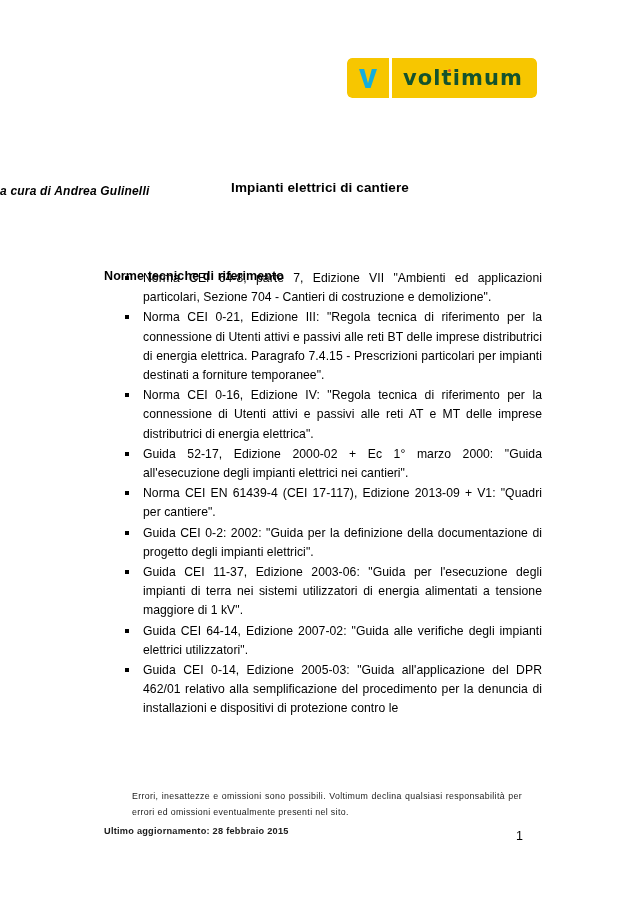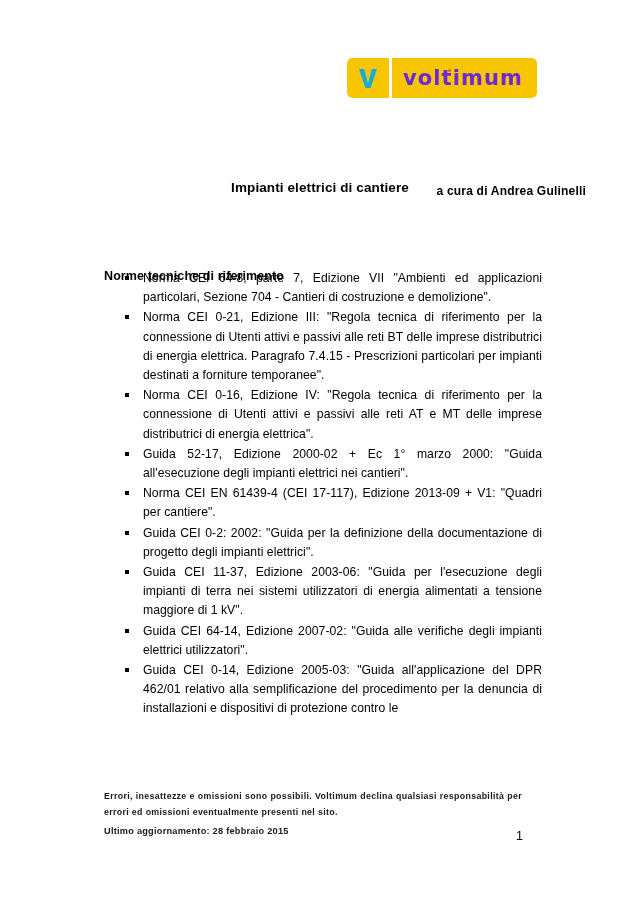--- a/index.html
+++ b/index.html
@@ -53,21 +53,21 @@
     display: flex;
     align-items: center;
     padding: 0 14px 0 11px;
     border-radius: 0 5px 5px 0;
   }
   .logo-text {
     font-family: "DejaVu Sans", sans-serif;
     font-size: 21px;
     font-weight: 700;
     letter-spacing: 1.1px;
-    color: #6d28d9;
+    color: #14532d;
     line-height: 1;
     position: relative;
     white-space: nowrap;
   }
   .logo-dot {
     position: absolute;
     width: 3px;
     height: 3px;
     background: #E8562A;
     border-radius: 50%;
@@ -85,25 +85,24 @@
     font-size: 13.5px;
     font-weight: bold;
     letter-spacing: 0.1px;
     margin-top: 48px;
   }
   .byline {
     position: absolute;
     top: 184px;
     left: 0;
     width: 542px;
-    text-align: right;
     font-size: 12px;
+    font-style: italic;
     font-weight: bold;
     letter-spacing: 0.2px;
-    margin-left: 44px;
   }
   .section-heading {
     position: absolute;
     top: 233px;
     left: 104px;
     font-size: 12.5px;
     font-weight: bold;
     letter-spacing: 0.1px;
     margin-top: 36px;
   }
@@ -140,22 +139,23 @@
     position: absolute;
     top: 789px;
     left: 104px;
     width: 418px;
   }
   .footer-disclaimer {
     font-size: 8.8px;
     line-height: 15.5px;
     text-align: justify;
     letter-spacing: 0.35px;
-    font-weight: 700;
+    font-weight: 400;
     color: #1a1a1a;
+    margin-left: 28px;
   }
   .footer-updated {
     margin-top: 6px;
     font-size: 9.2px;
     letter-spacing: 0.25px;
     font-weight: 600;
     color: #1a1a1a;
   }
   .page-number {
     position: absolute;

